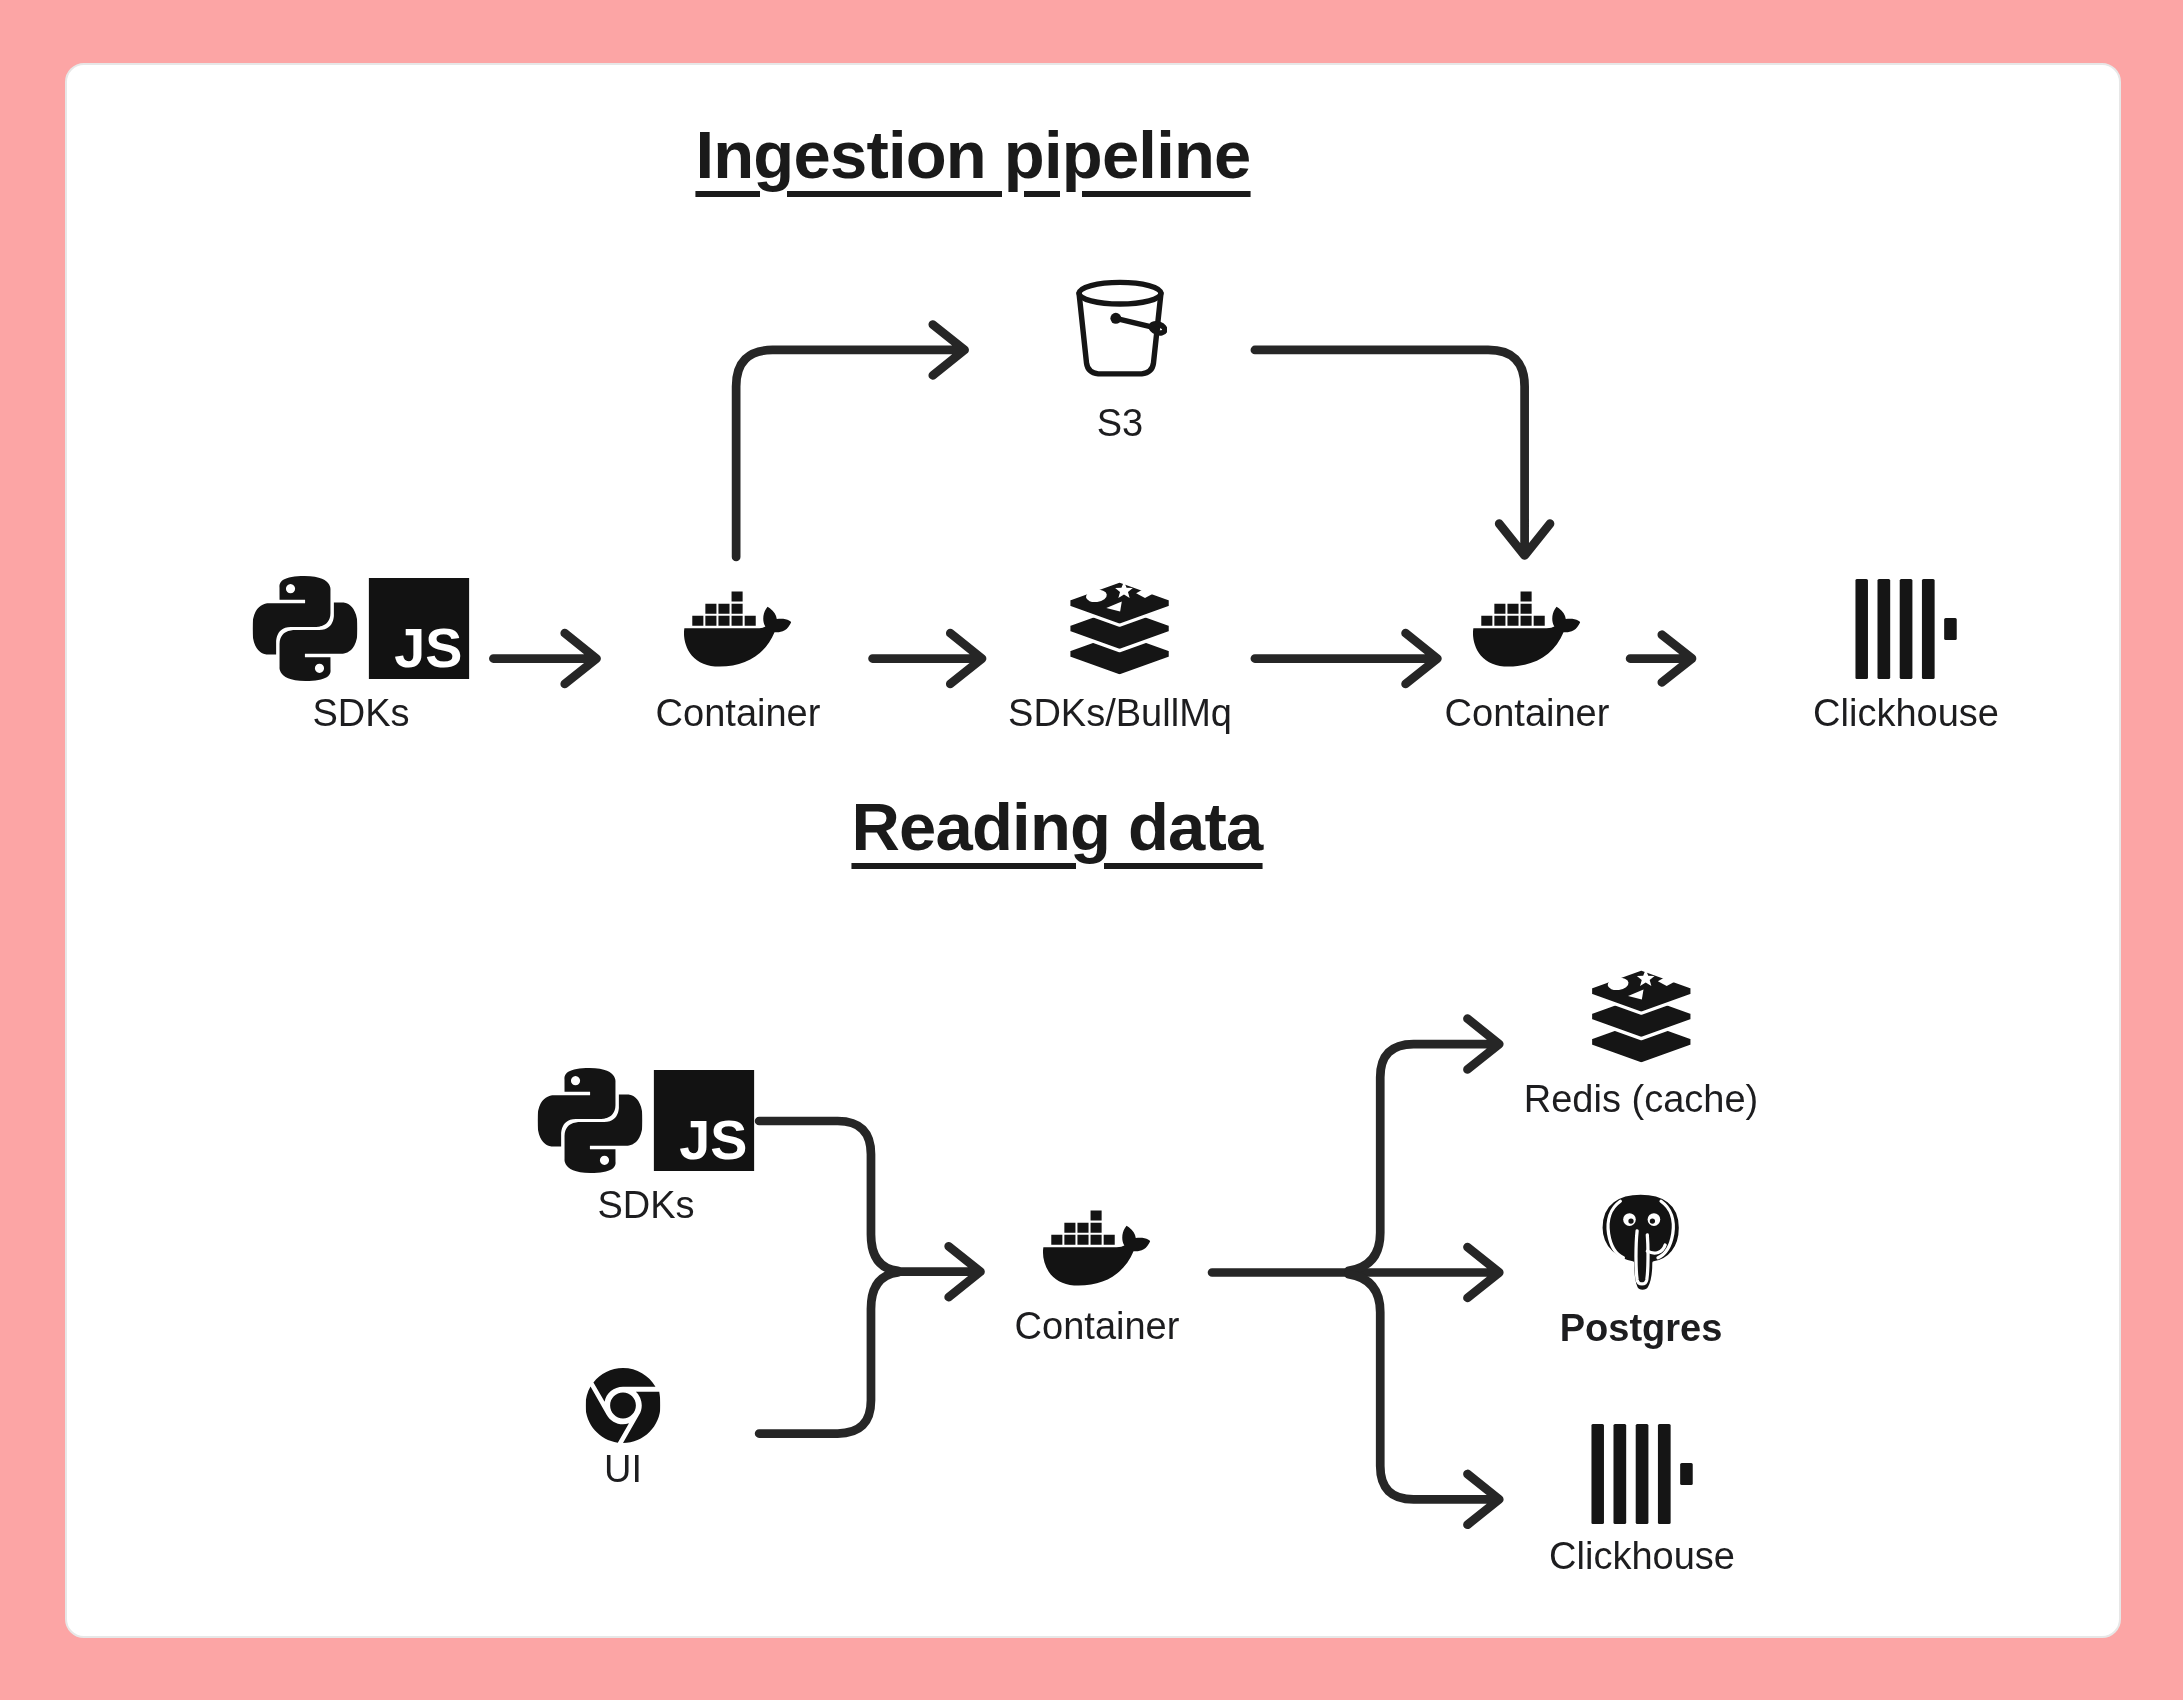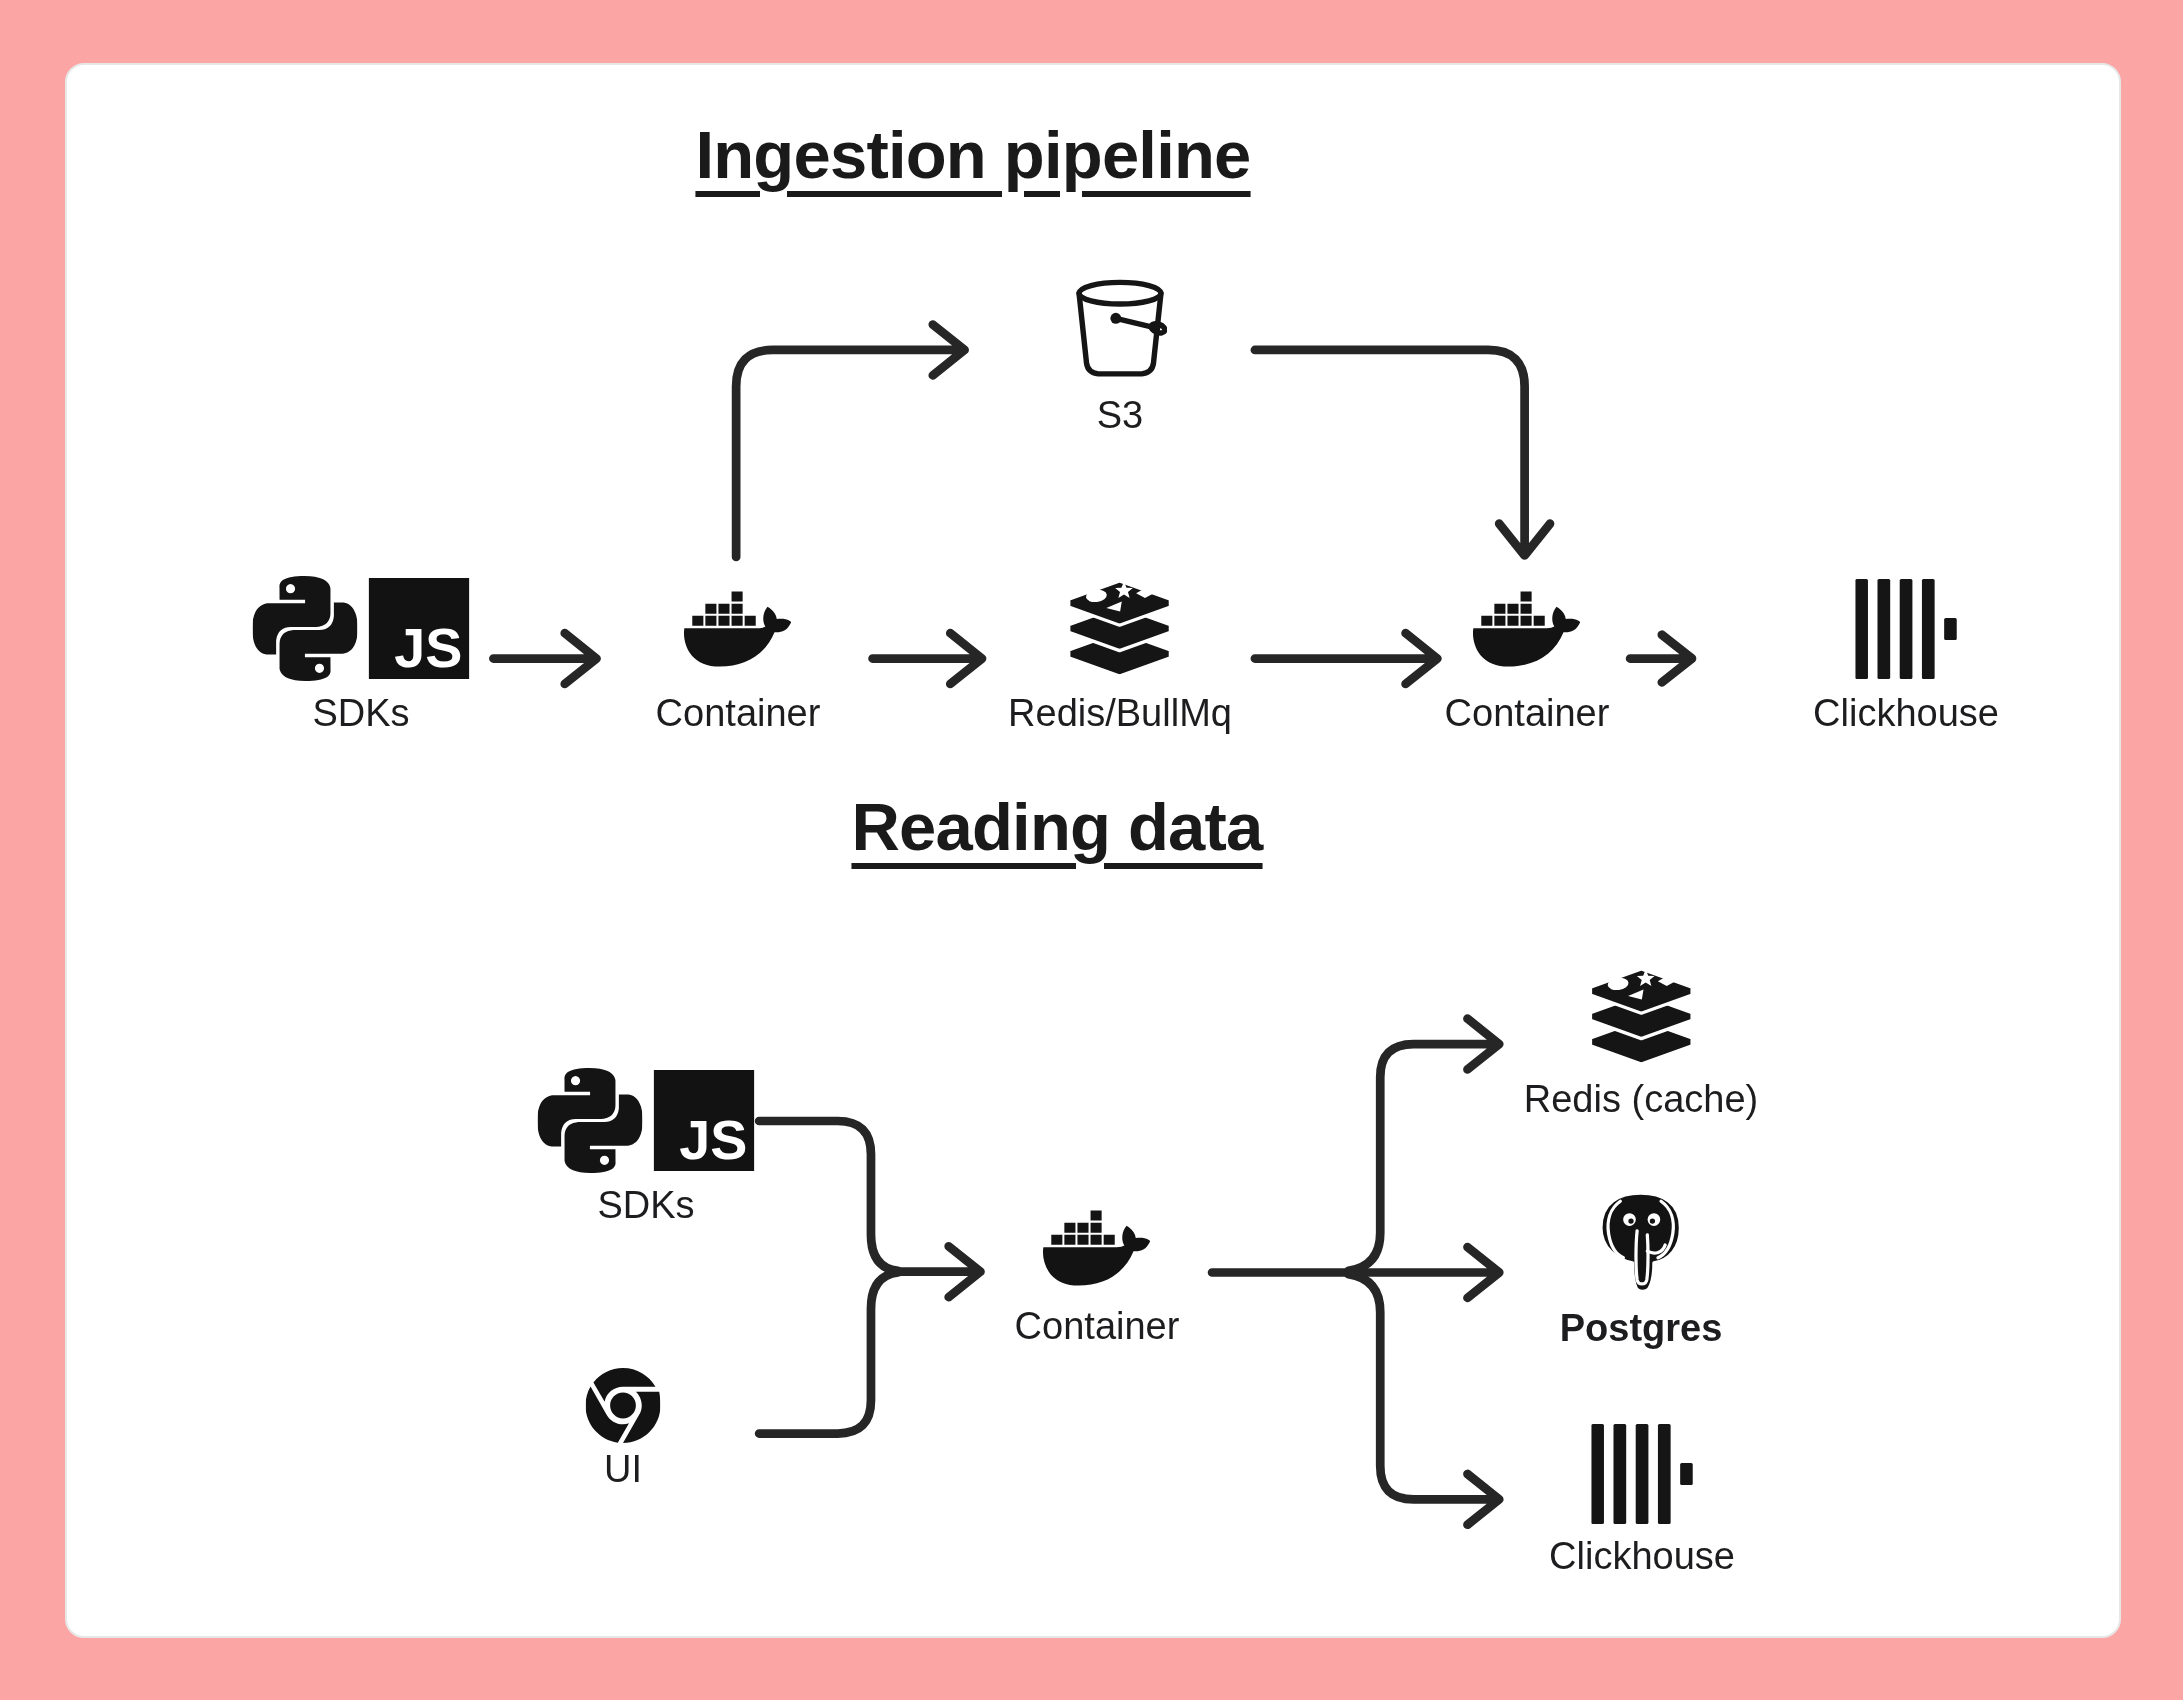--- a/index.html
+++ b/index.html
@@ -128,21 +128,21 @@
         </span>
       <span>
           <svg class="glyph" width="101" height="101" viewBox="0 0 127 127">
             <use href="#i-js"></use>
           </svg>
         </span>
     </div>
     <div class="node-label" style="margin-top:11px;">SDKs</div>
   </div>
 
-  <div class="node" style="left:1120px; top:279px;">
+  <div class="node" style="left:1120px; top:279px;gap:8px;">
     <div class="iconbox" style="height:102px;">
       <span>
           <svg class="glyph" width="94" height="102" viewBox="0 0 118 128">
             <use href="#i-s3"></use>
           </svg>
         </span>
     </div>
     <div class="node-label" style="margin-top:12.7px;">S3</div>
   </div>
 
@@ -158,21 +158,21 @@
   </div>
 
   <div class="node" style="left:1120px; top:576px;">
     <div class="iconbox" style="height:105px;">
       <span>
           <svg class="glyph" width="111" height="95" viewBox="0 0 140 120">
             <use href="#i-redis"></use>
           </svg>
         </span>
     </div>
-    <div class="node-label" style="margin-top:11px;">Redis/BullMq</div>
+    <div class="node-label" style="margin-top:11px;">SDKs/BullMq</div>
   </div>
 
   <div class="node" style="left:1527px; top:576px;">
     <div class="iconbox" style="height:105px;">
       <span>
           <svg class="glyph" width="108" height="86" viewBox="0 0 136 109">
             <use href="#i-docker"></use>
           </svg>
         </span>
     </div>

